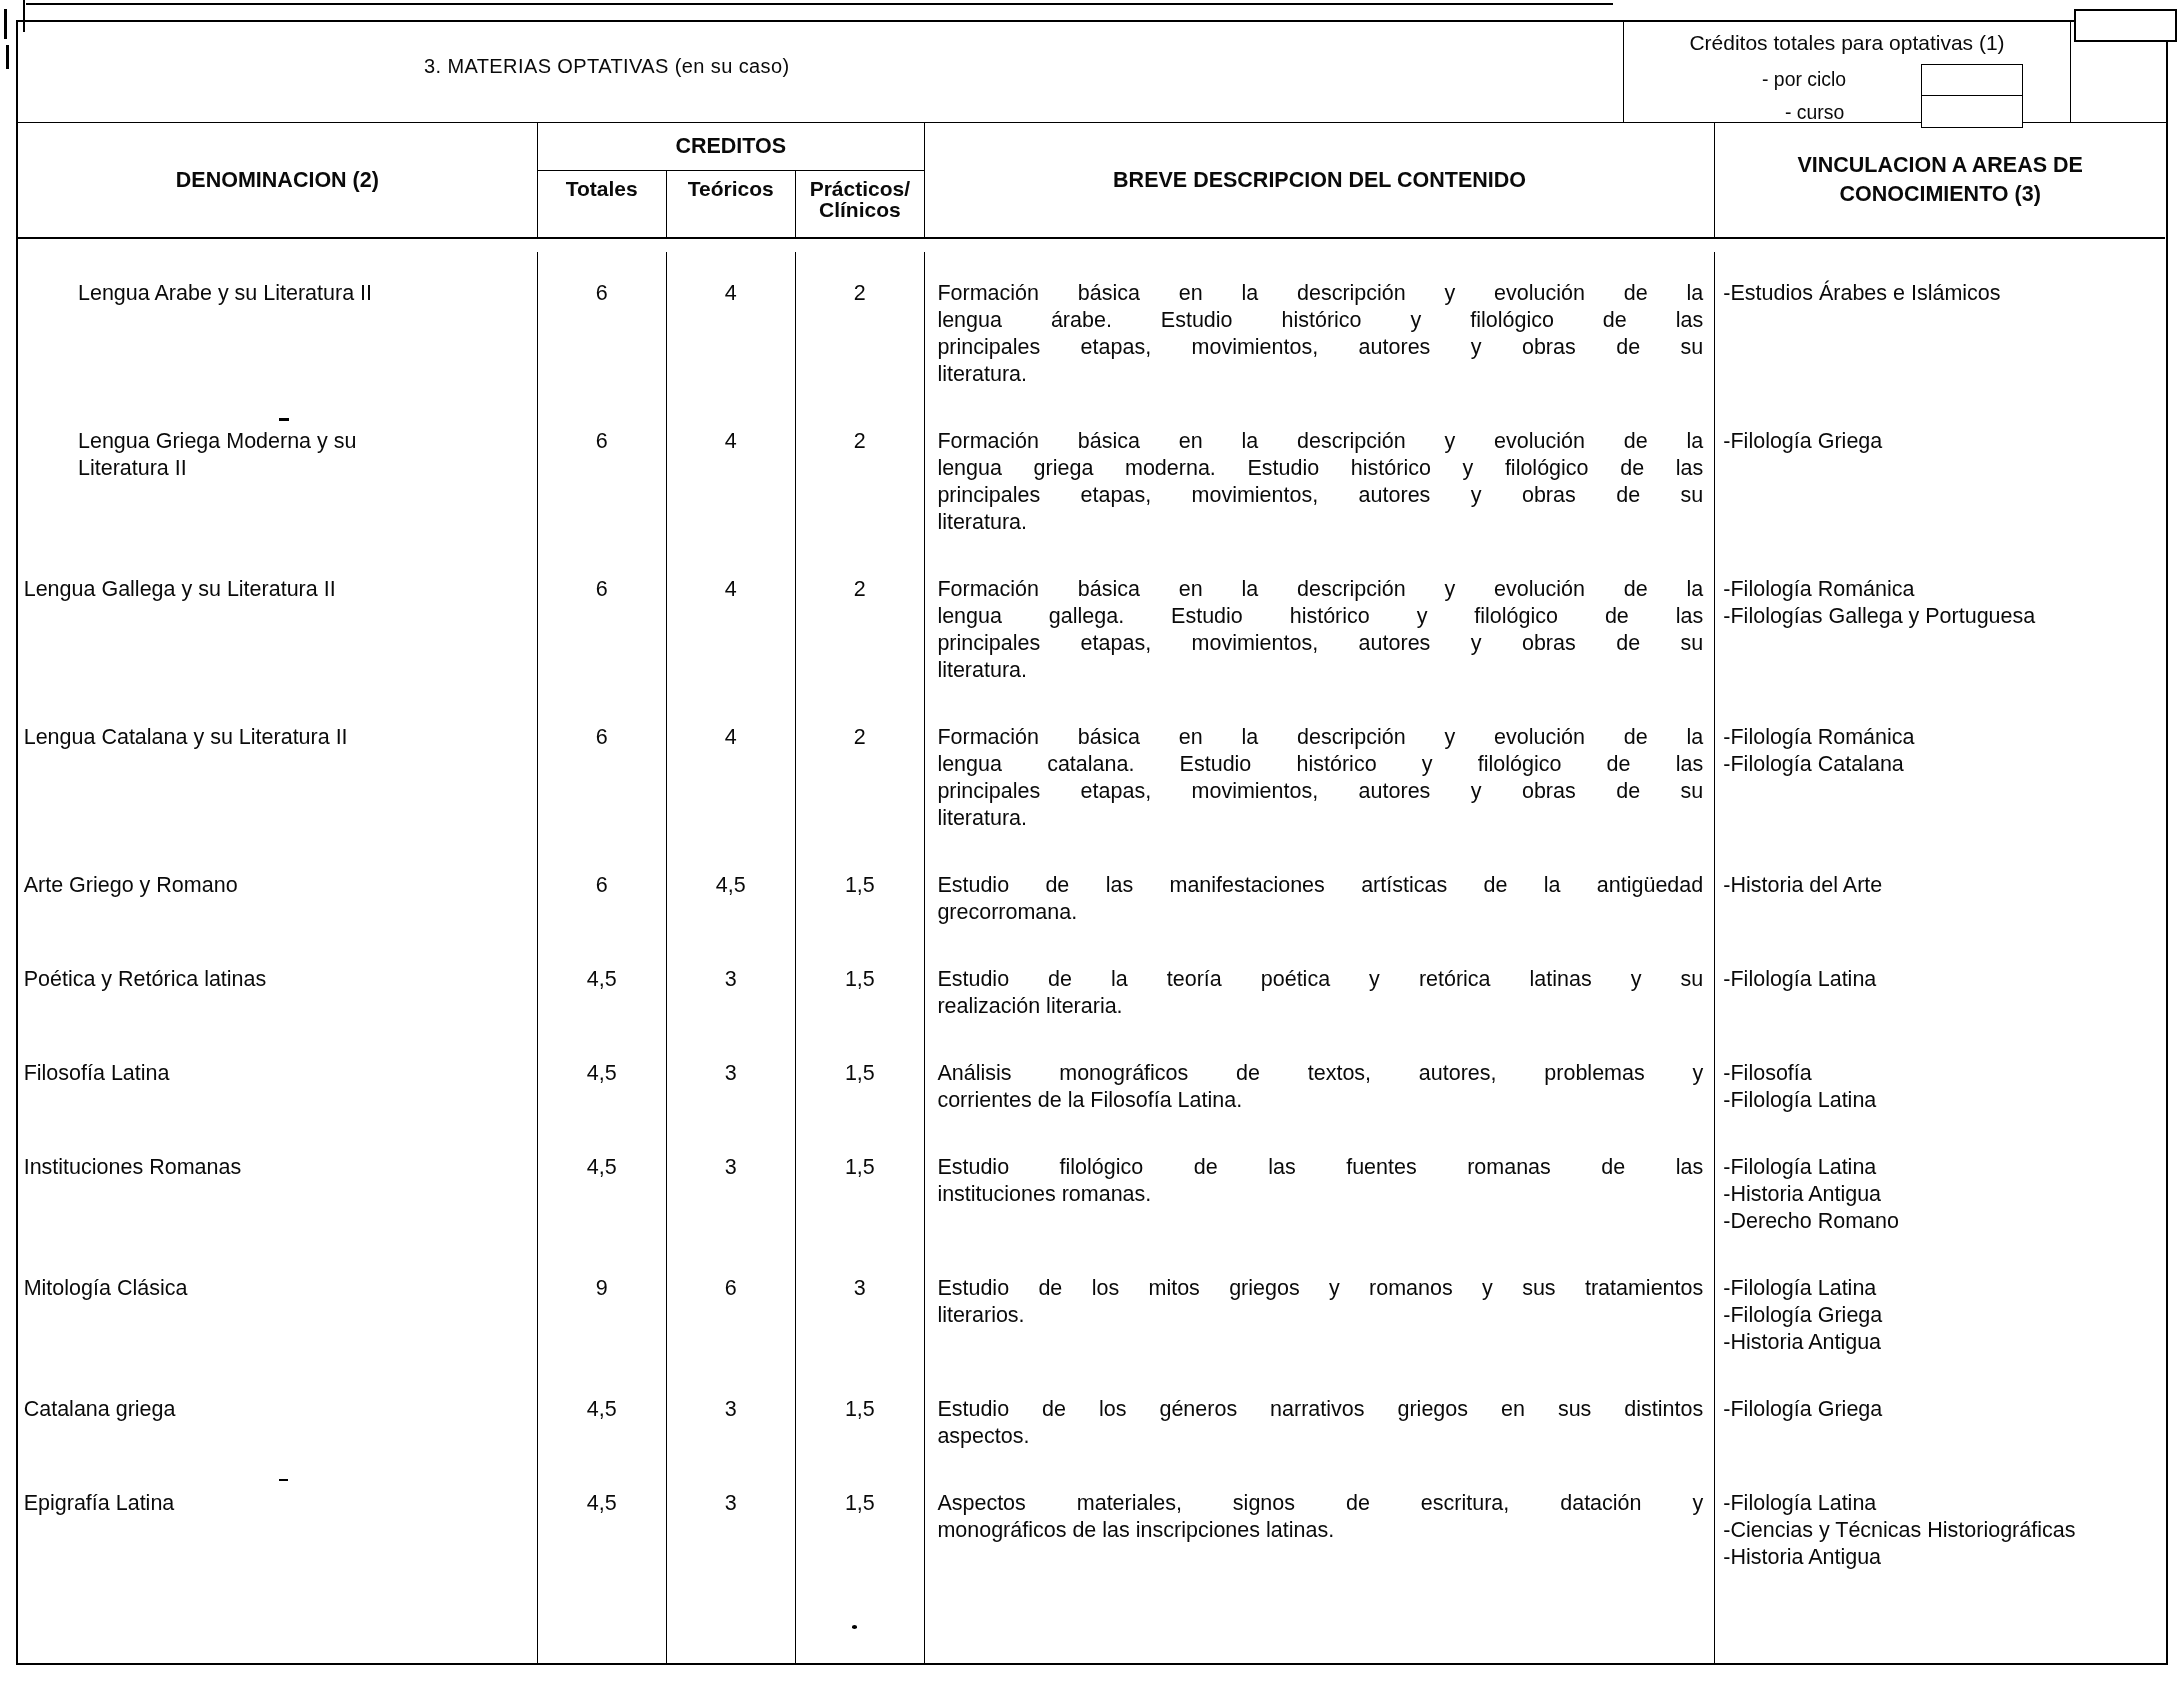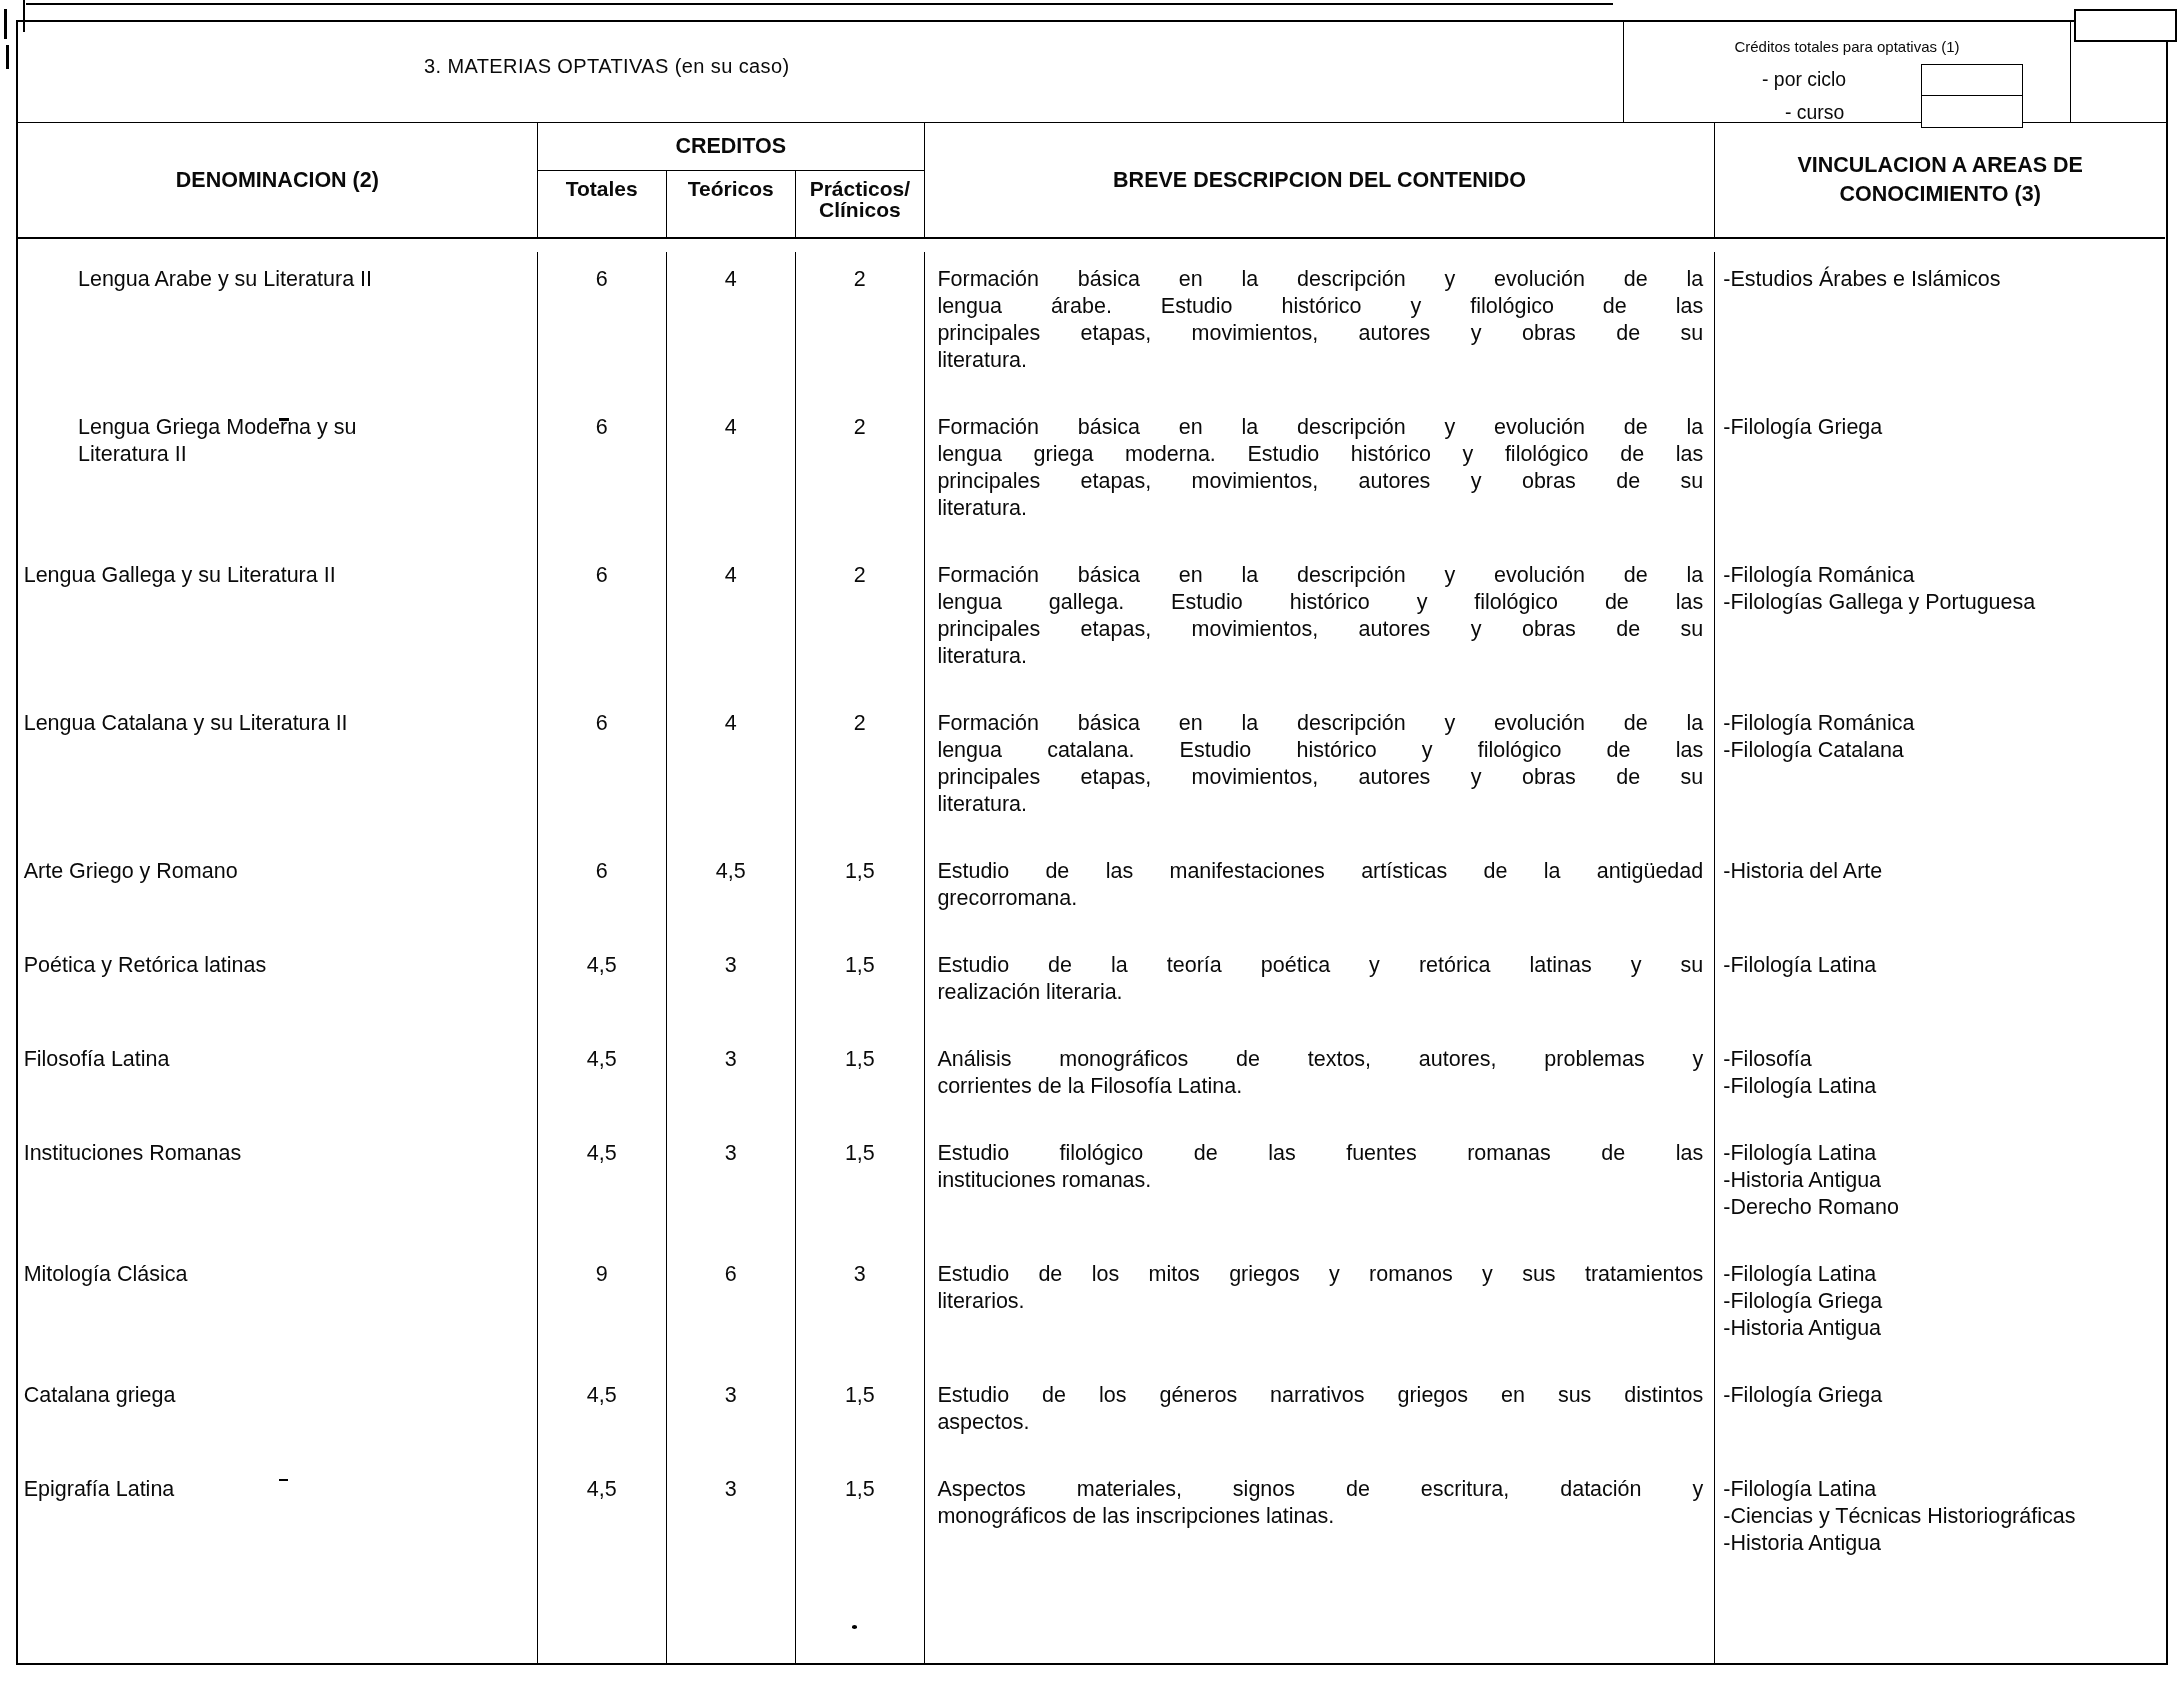--- a/index.html
+++ b/index.html
@@ -43,21 +43,21 @@
   .title-band { position: relative; height: 101px; border-bottom: 1.4px solid #000; }
   .main-title {
     position: absolute; left: 406px; top: 33px;
     font-size: 20px; font-weight: 400; letter-spacing: 0.4px;
   }
   .credits-box {
     position: absolute; top: 0; right: 95px;
     width: 448px; height: 101px;
     border-left: 1.4px solid #000; border-right: 1.4px solid #000;
   }
-  .credits-box-title { text-align: center; padding-top: 16px; font-size: 15px; }
+  .credits-box-title { text-align: center; padding-top: 9px; font-size: 21px; }
   .cb-label { position: absolute; font-size: 19.4px; }
   .cb-label-cycle { left: 138px; top: 46px; }
   .cb-label-course { left: 161px; top: 79px; }
   .cbox {
     position: absolute; right: 47px;
     width: 102px; height: 33px;
     border: 1.4px solid #000; background: #fff; z-index: 6;
     font-size: 19.4px; text-align: center; line-height: 32px;
   }
   .cbox-cycle { top: 42px; }
@@ -80,21 +80,21 @@
   .h-sub {
     border-right: 1.4px solid #000; border-bottom: 2.2px solid #000;
     vertical-align: top; padding-top: 7.2px;
     font-size: 21px; height: 68px; line-height: 21.5px;
   }
 
   tbody td {
     vertical-align: top; font-size: 21.5px; line-height: 27px;
     padding: 0 0 40px 0; background: transparent;
   }
-  tbody tr:first-child td { padding-top: 27px; }
+  tbody tr:first-child td { padding-top: 41px; }
   .col-denom { padding-left: 5.7px; padding-right: 8.6px; }
   tbody tr:nth-child(-n+2) .col-denom { padding-left: 60px; }
   .col-num { text-align: center; }
   .col-desc { padding-left: 13px; padding-right: 11.5px; }
   .col-desc .line { text-align: justify; text-align-last: justify; }
   .col-desc .line:last-child { text-align-last: left; }
   .col-vinc { padding-left: 8.6px; padding-right: 4.3px; }
 
   
   .vline { position: absolute; top: 230px; bottom: 0; width: 1.4px; background: #000; z-index: 1; }

